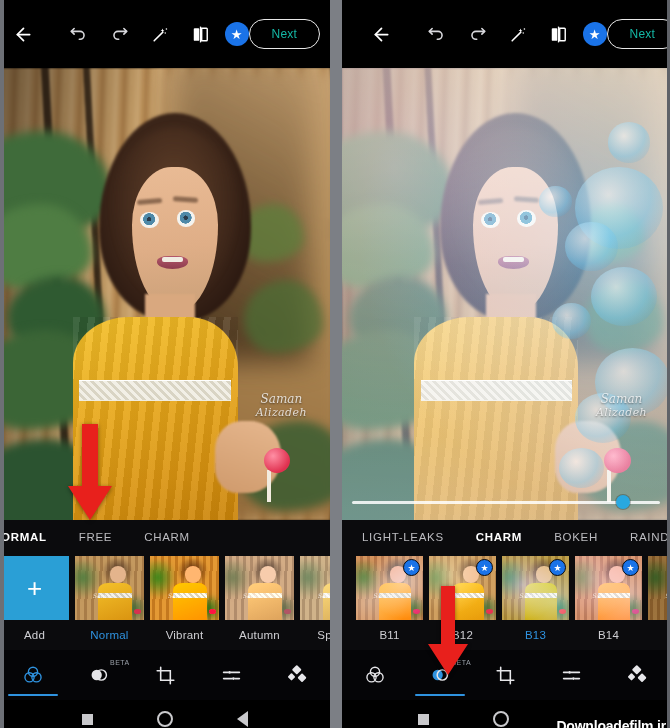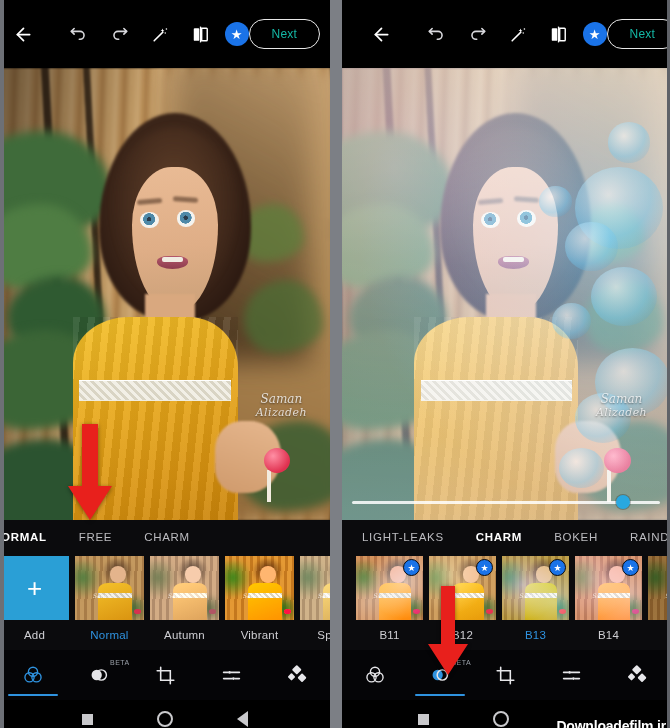--- a/index.html
+++ b/index.html
@@ -445,49 +445,49 @@
               <div class="mini-dress"></div>
             <div class="mini-lace"></div>
               <div class="mini-dot"></div>
           </div>
           <div class="thumb-watermark">Saman</div>
         </div>
         <div class="thumb-label sel">Normal</div>
       </div>
       <div class="thumb-cell">
         <div class="thumb">
+          <div class="mini tone-vibrant">
+            <div class="mini-fence"></div>
+              <div class="mini-leafL"></div>
+              <div class="mini-leafR"></div>
+            <div class="mini-hair"></div>
+              <div class="mini-face"></div>
+              <div class="mini-dress"></div>
+            <div class="mini-lace"></div>
+              <div class="mini-dot"></div>
+          </div>
+          <div class="thumb-watermark">Saman</div>
+        </div>
+        <div class="thumb-label">Vibrant</div>
+      </div>
+      <div class="thumb-cell">
+        <div class="thumb">
           <div class="mini tone-autumn">
             <div class="mini-fence"></div>
               <div class="mini-leafL"></div>
               <div class="mini-leafR"></div>
             <div class="mini-hair"></div>
               <div class="mini-face"></div>
               <div class="mini-dress"></div>
             <div class="mini-lace"></div>
               <div class="mini-dot"></div>
           </div>
           <div class="thumb-watermark">Saman</div>
         </div>
         <div class="thumb-label">Autumn</div>
-      </div>
-      <div class="thumb-cell">
-        <div class="thumb">
-          <div class="mini tone-vibrant">
-            <div class="mini-fence"></div>
-              <div class="mini-leafL"></div>
-              <div class="mini-leafR"></div>
-            <div class="mini-hair"></div>
-              <div class="mini-face"></div>
-              <div class="mini-dress"></div>
-            <div class="mini-lace"></div>
-              <div class="mini-dot"></div>
-          </div>
-          <div class="thumb-watermark">Saman</div>
-        </div>
-        <div class="thumb-label">Vibrant</div>
       </div>
       <div class="thumb-cell">
         <div class="thumb">
           <div class="mini tone-spring">
             <div class="mini-fence"></div>
               <div class="mini-leafL"></div>
             <div class="mini-hair"></div>
               <div class="mini-dress"></div>
             <div class="mini-lace"></div>
           </div>

